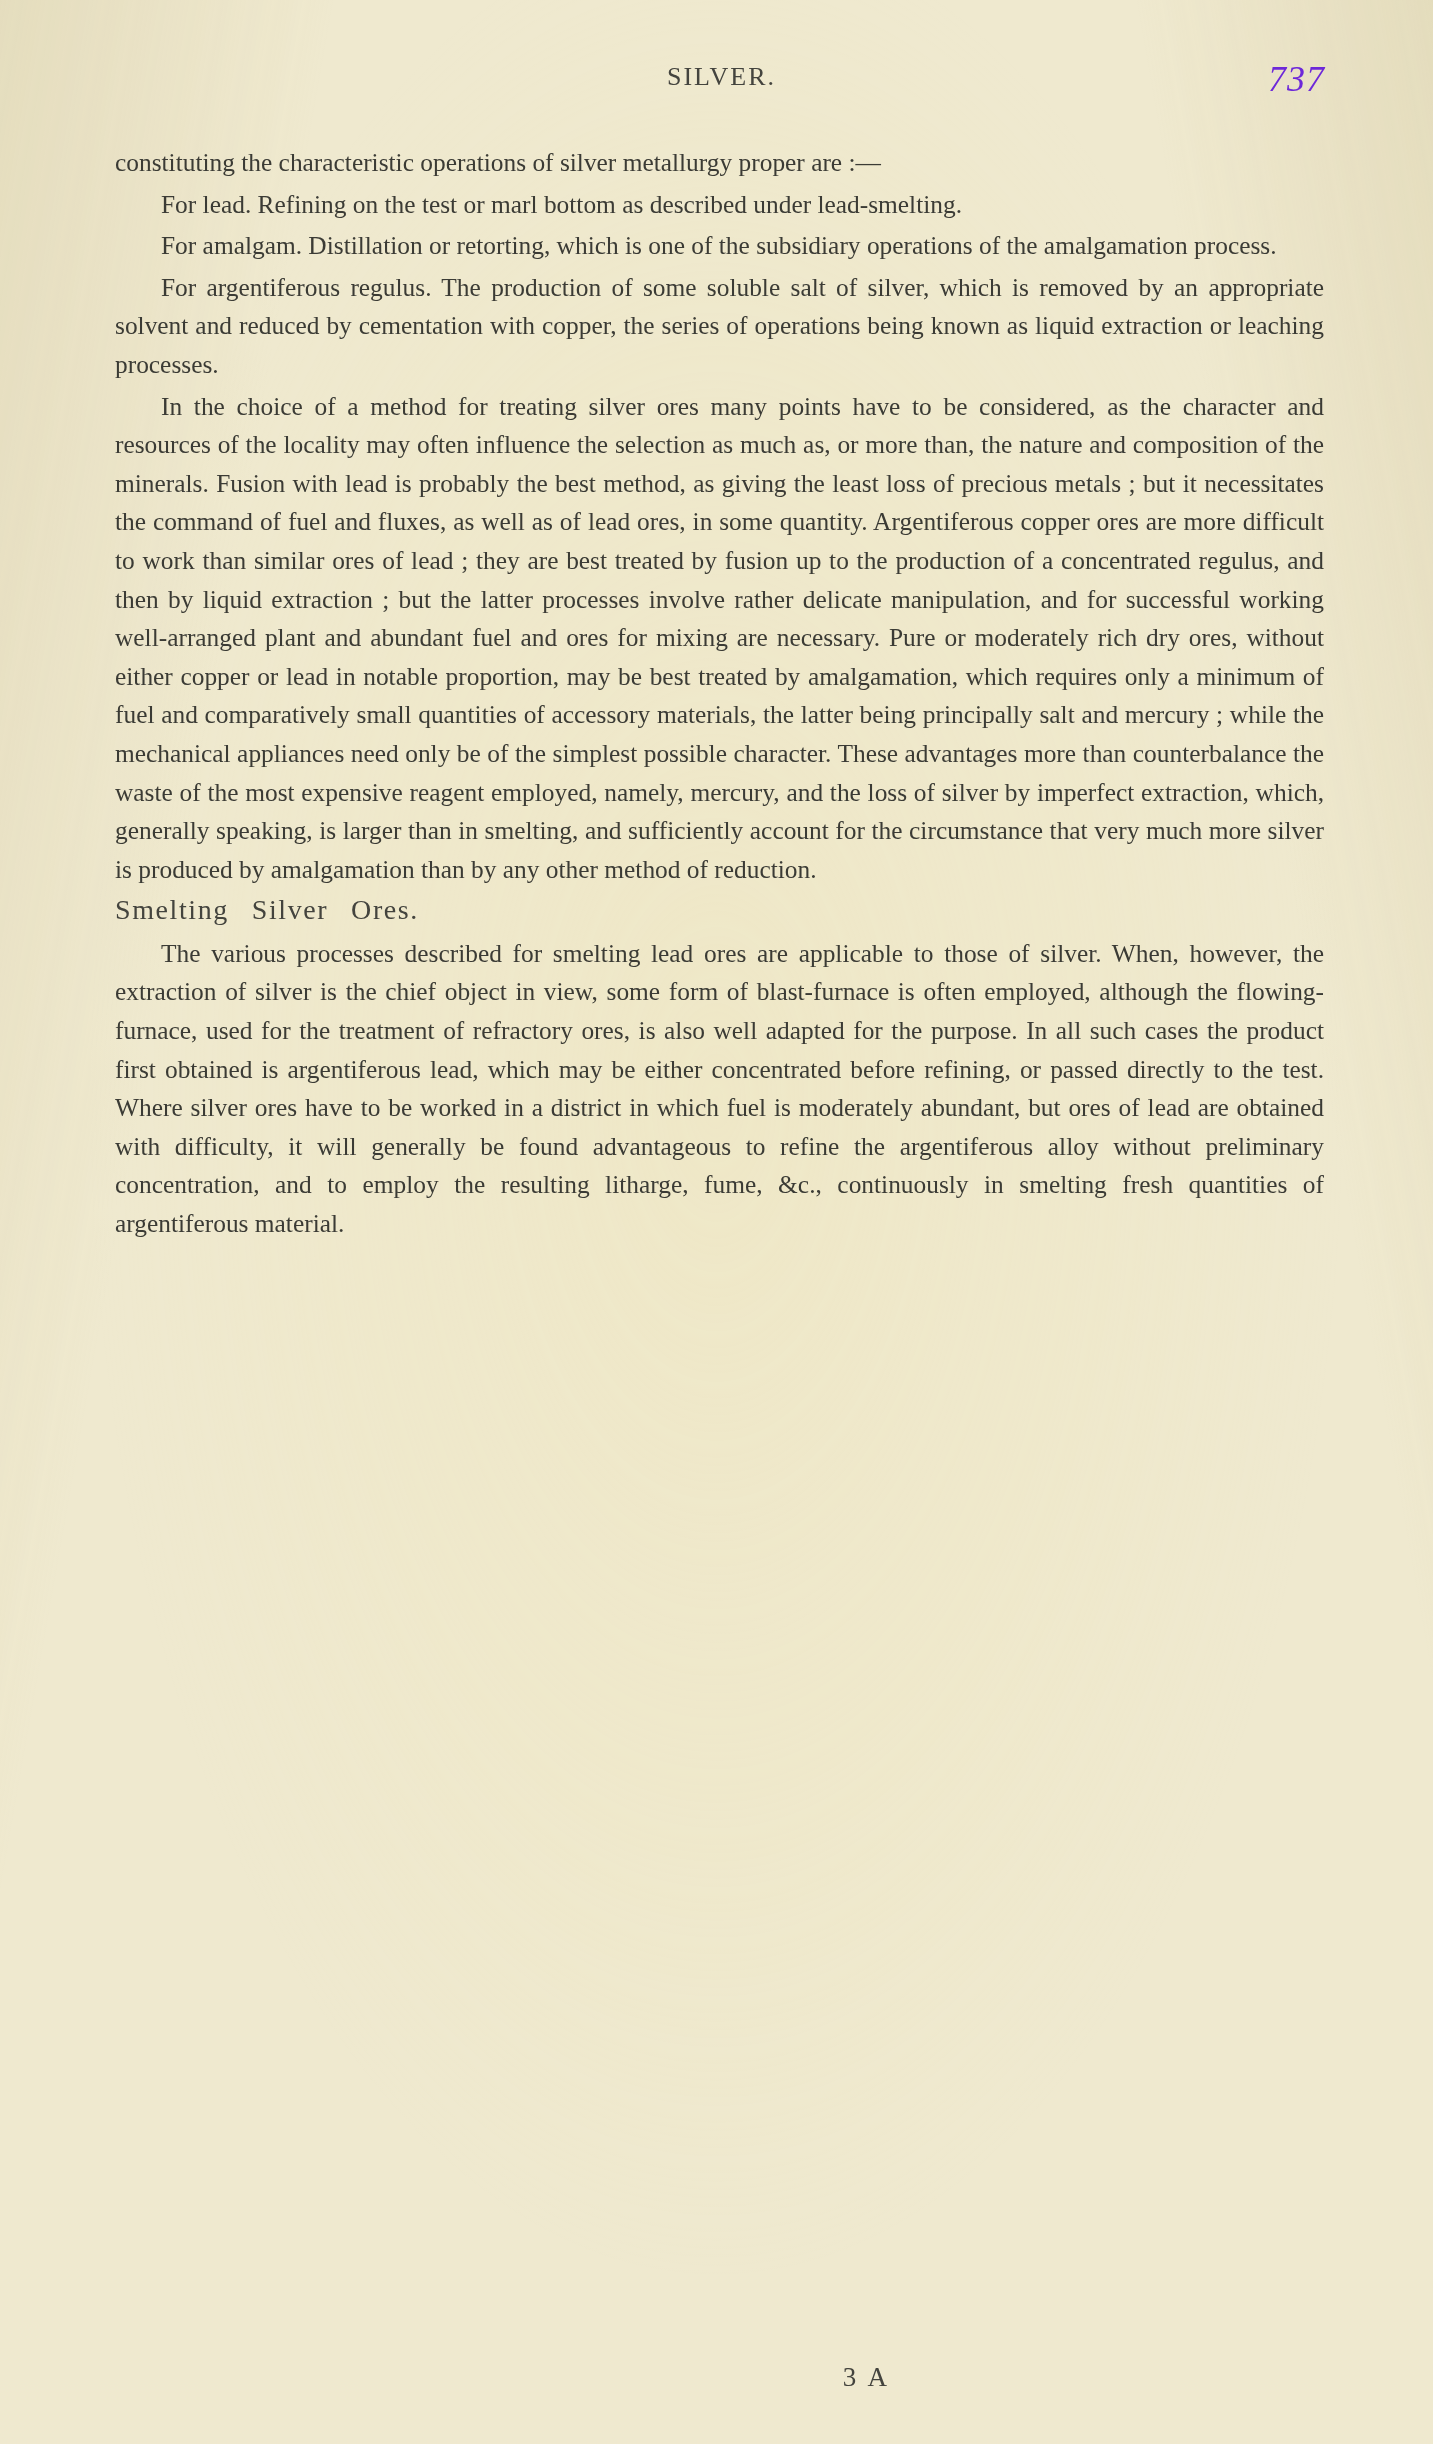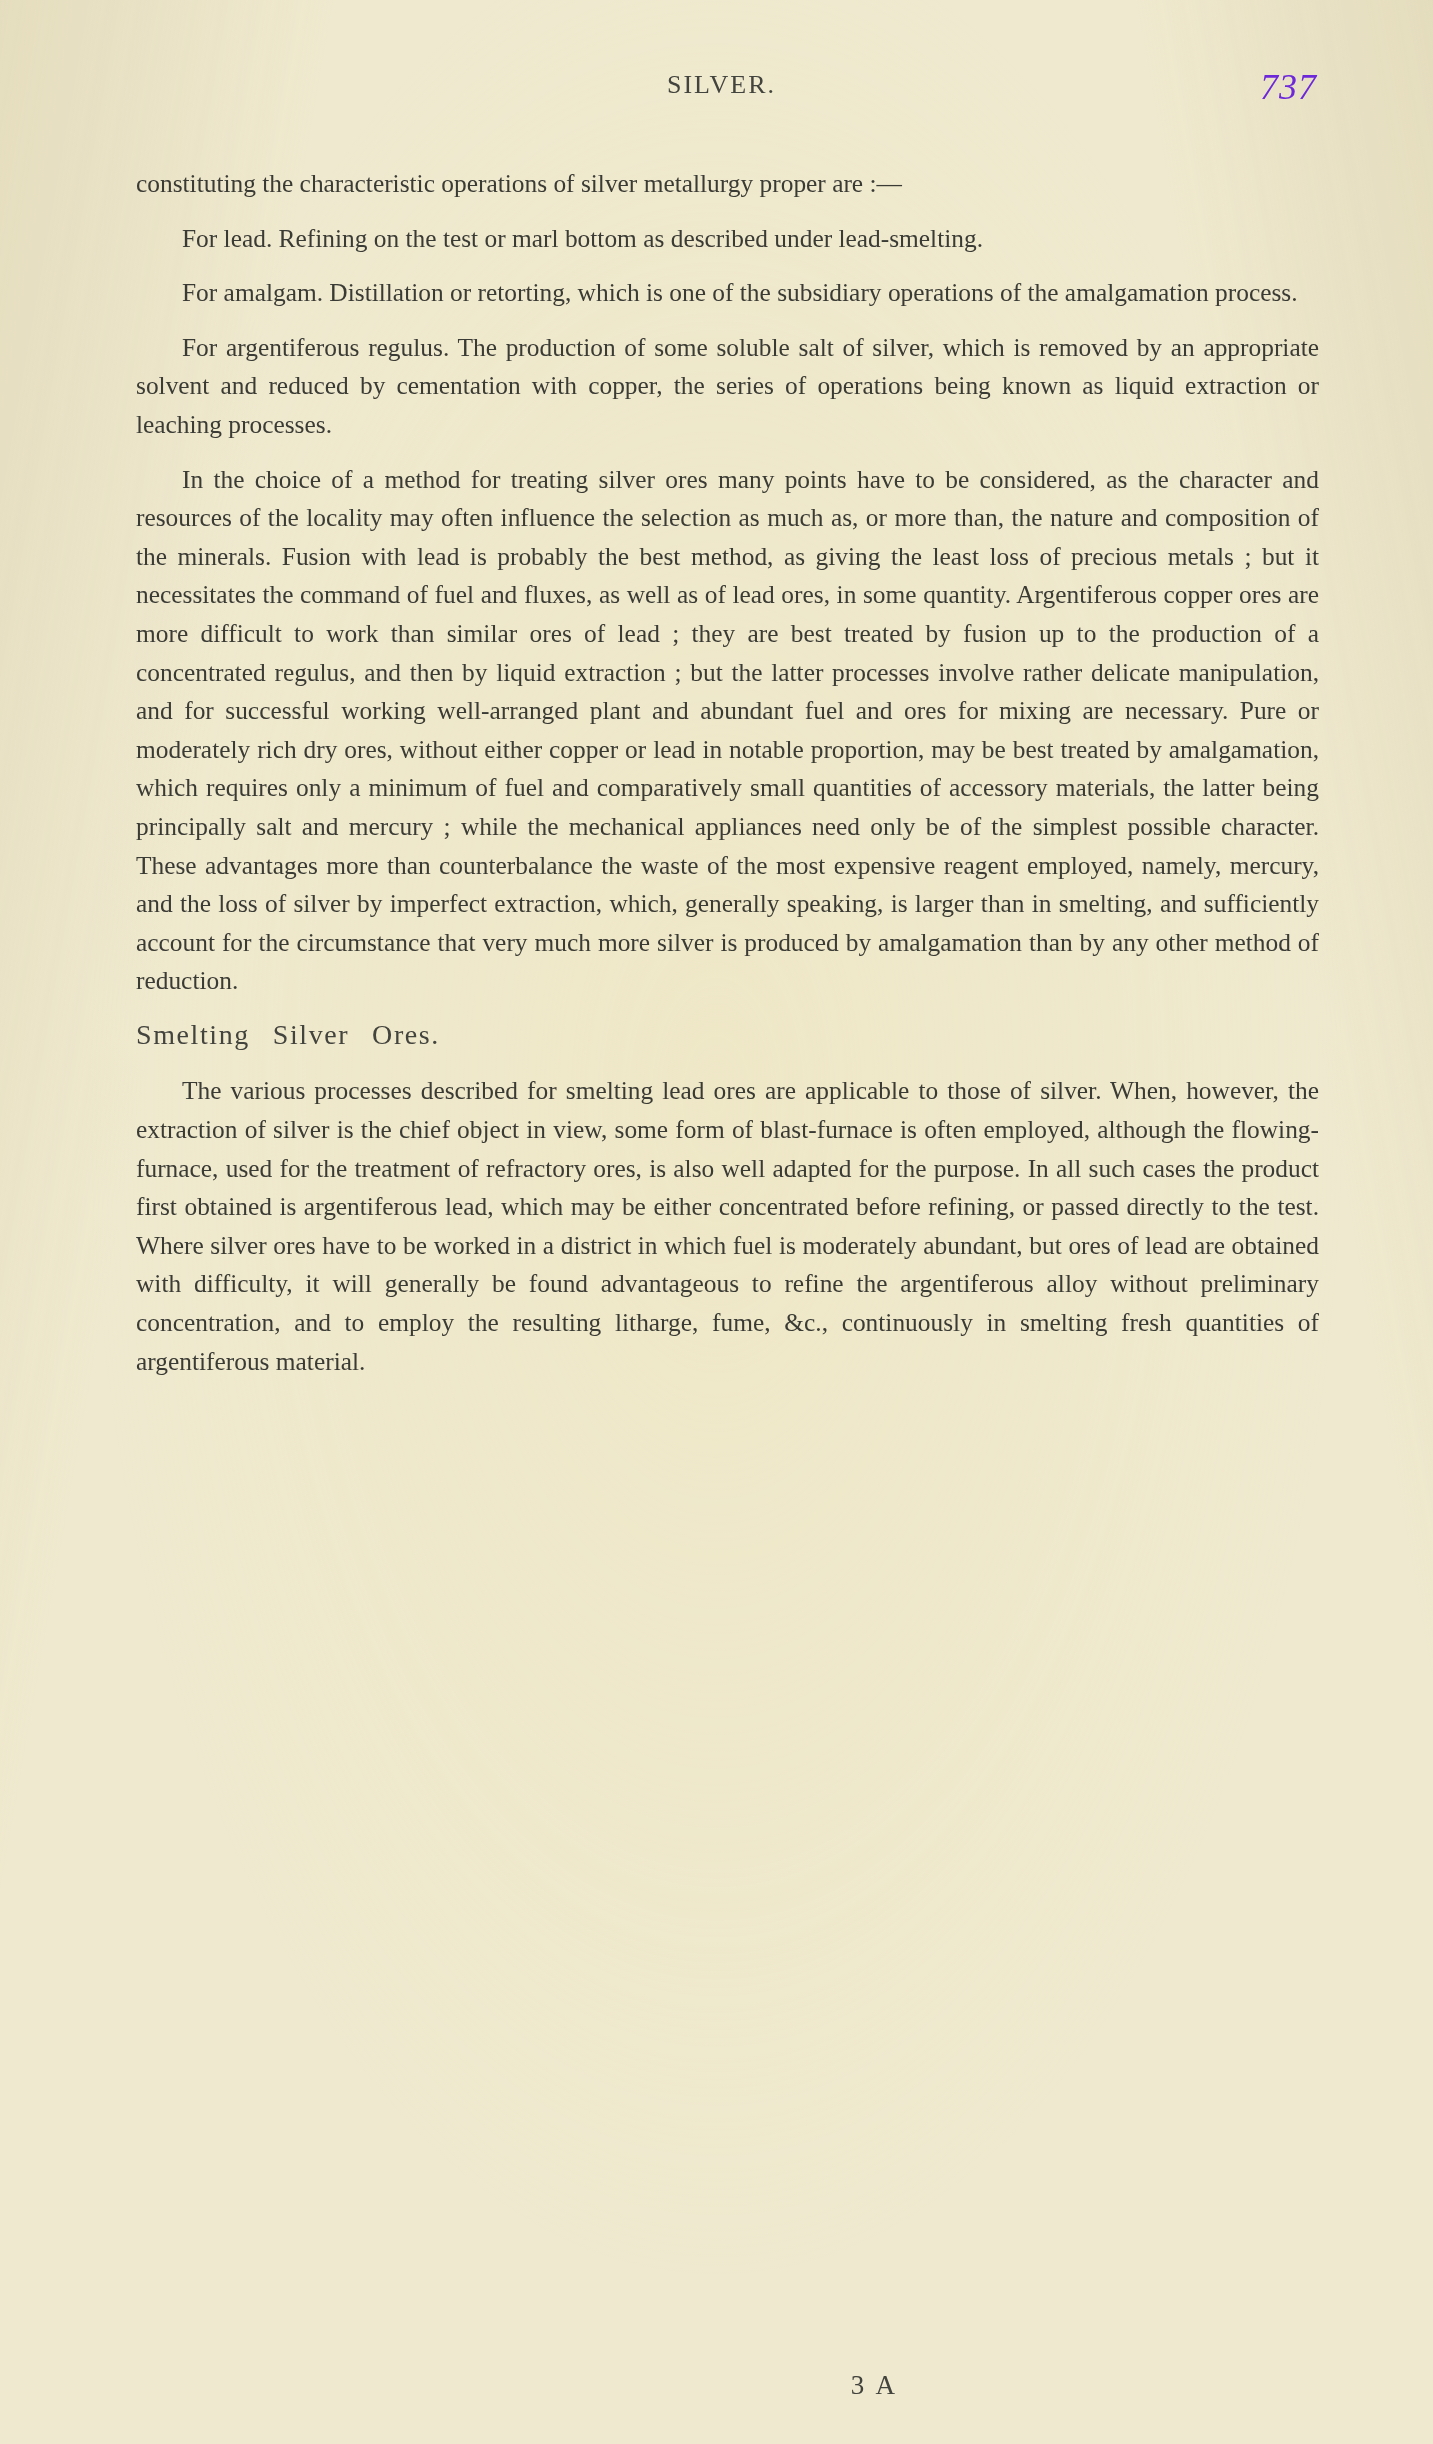--- a/index.html
+++ b/index.html
@@ -13,21 +13,21 @@
     font-family: "Liberation Serif", serif;
     color: #3a3a36;
     overflow: hidden;
   }
   .page {
     position: relative;
     width: 1433px;
     height: 2444px;
     background: #efe9cf;
     box-sizing: border-box;
-    padding: 8px;
+    padding: 0;
   }
   
   .page:before {
     content: "";
     position: absolute;
     inset: 0;
     pointer-events: none;
     background:
       radial-gradient(ellipse at 50% 45%, rgba(255,252,235,0.55) 0%, rgba(239,233,207,0) 62%),
       linear-gradient(100deg, rgba(214,204,172,0.30) 0%, rgba(239,233,207,0) 18%),
@@ -71,21 +71,21 @@
     position: absolute;
     top: 140px;
     left: 112px;
     width: 1215px;
     font-size: 25.4px;
     line-height: 38.6px;
     text-align: justify;
     color: #3b3b35;
   }
   .body-text p {
-    margin: 16px;
+    margin: 3px;
     text-indent: 0;
   }
   p.ind {
     text-indent: 46px;
   }
   .section-title {
     margin-top: 56px;
     margin-bottom: 26px;
     text-align: left;
     font-size: 24px;

